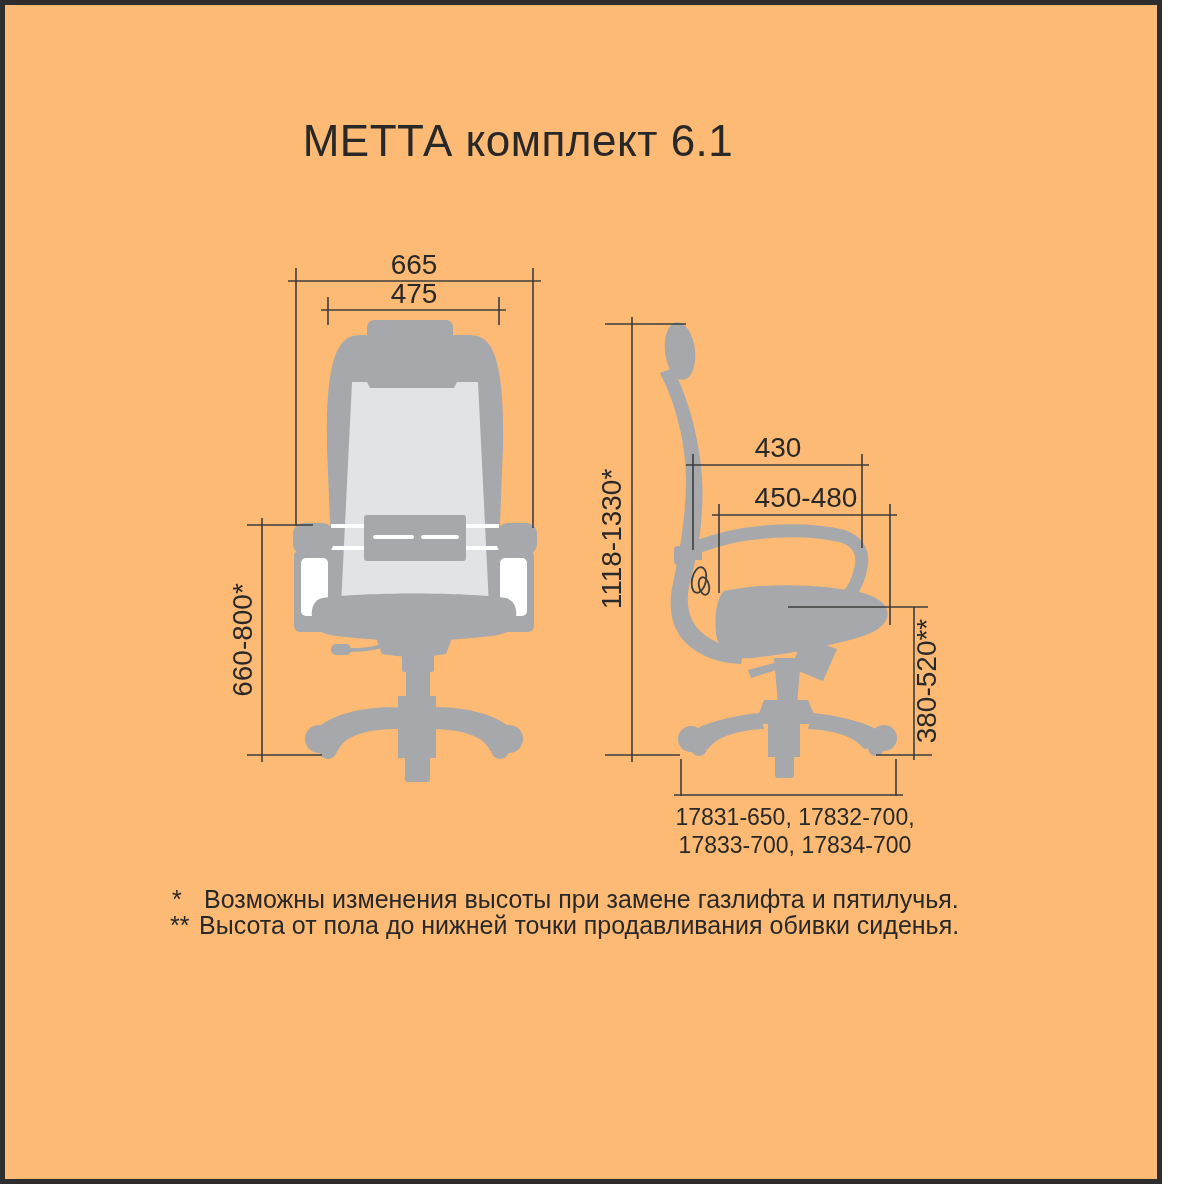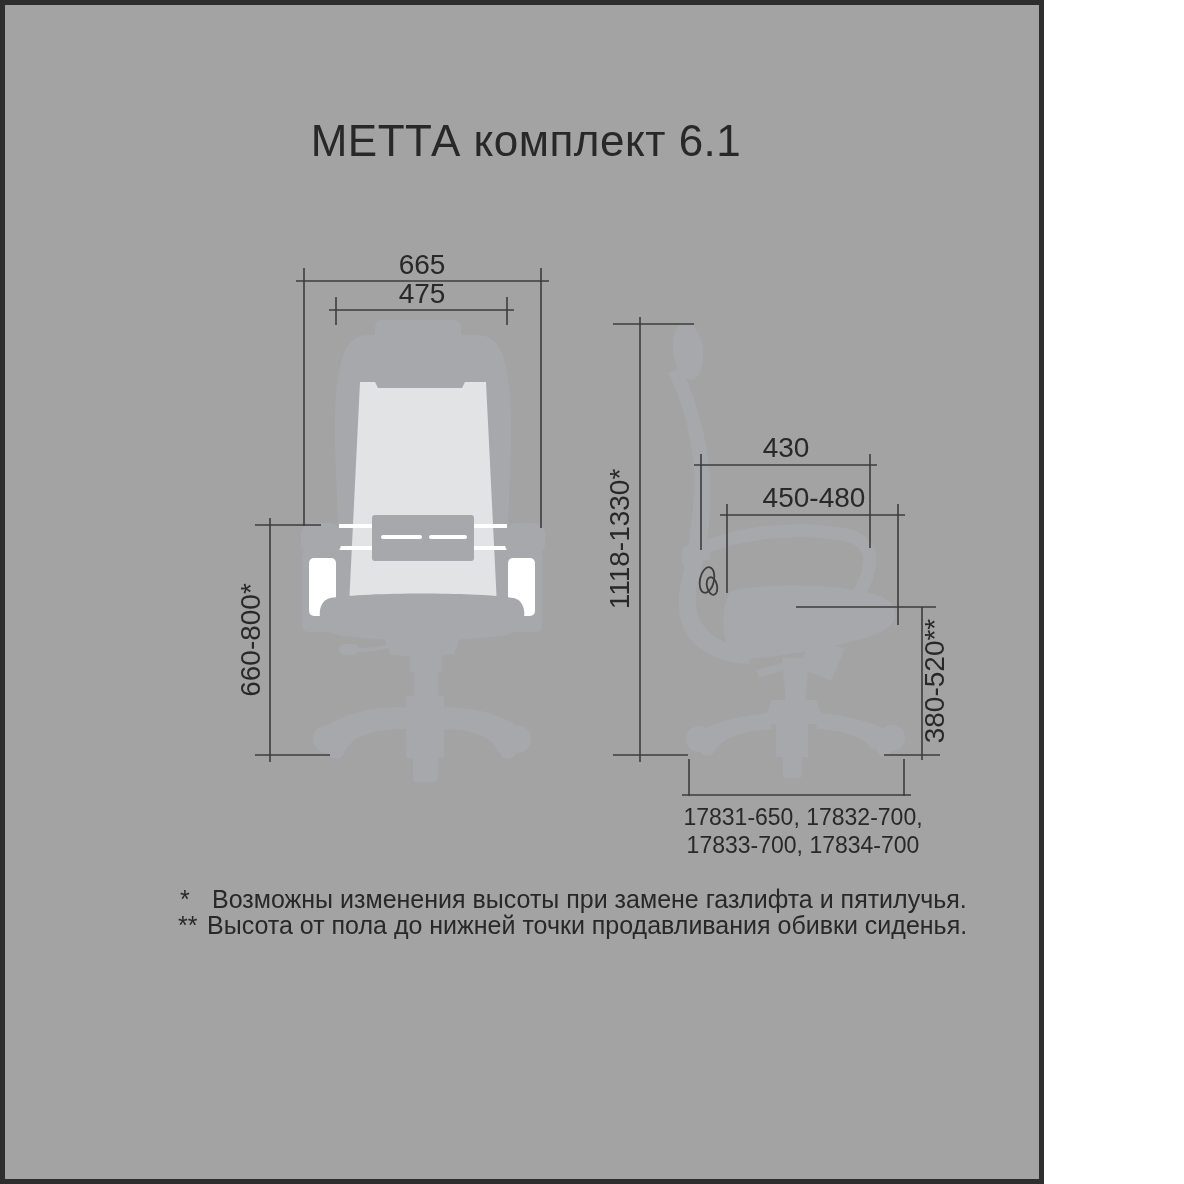--- a/index.html
+++ b/index.html
@@ -1,24 +1,23 @@
 <!DOCTYPE html>
 <html style="--chair-body: #a6a8ab; --chair-mesh: #e2e3e5; --dim-line: #3d3d3d; --text-color: #282828; --frame-border: #2e2e2e;"><head>
 <meta charset="utf-8">
 <style>
   html,body { margin:0; padding:0; background:#ffffff; }
   .page {
     position:relative;
-    width:1044px; height:1184px;
+    width:1162px; height:1184px;
     box-sizing:border-box;
     border:5px solid var(--frame-border, #2e2e2e);
-    background:#a3a3a3;
+    background:#fdba74;
     font-family:"Liberation Sans", sans-serif;
     overflow:hidden;
-    padding-left:8px;
   }
   svg { display:block; }
   svg text {
     fill: var(--text-color, #282828);
     font-family:"Liberation Sans", sans-serif;
   }
   .title-text  { font-size:44px; letter-spacing:0.5px; }
   .dim-text    { font-size:28px; }
   .model-text  { font-size:23px; }
   .note-text   { font-size:25px; }

